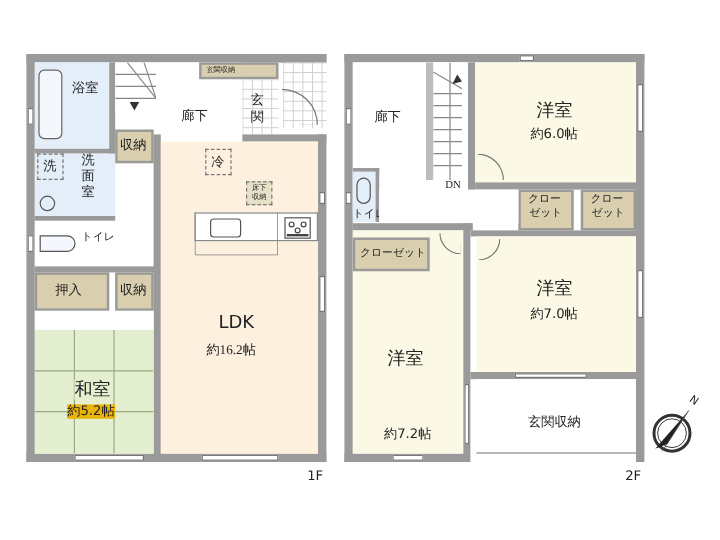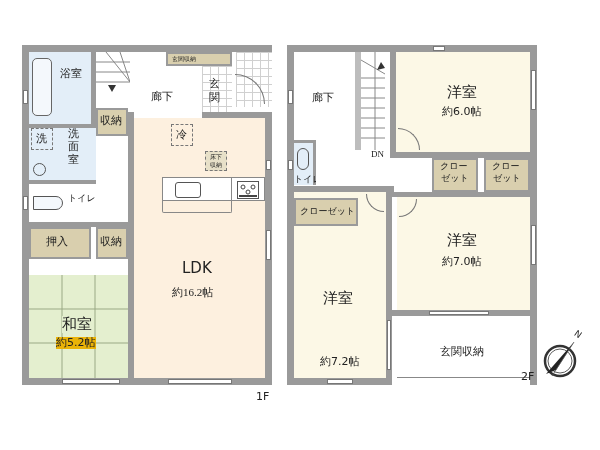--- a/index.html
+++ b/index.html
@@ -194,21 +194,21 @@
 
   <div class="win" style="left:429px;top:311px;width:60px;height:4px;"></div>
   <div class="win" style="left:531px;top:70px;width:5px;height:40px;"></div>
   <div class="win" style="left:531px;top:225px;width:5px;height:40px;"></div>
   <div class="win" style="left:387px;top:320px;width:4px;height:50px;"></div>
   <div class="win" style="left:327px;top:379px;width:26px;height:5px;"></div>
   <div class="win" style="left:288px;top:90px;width:5px;height:14px;"></div>
   <div class="win" style="left:288px;top:160px;width:5px;height:10px;"></div>
   <div class="win" style="left:433px;top:46px;width:12px;height:5px;"></div>
 
-  <div class="floorlbl" style="left:521px;top:370px;">2F</div>
+  <div class="floorlbl" style="left:521px;top:390px;">2F</div>
 </div>
 
 <div class="abs" style="left:540px;top:330px;width:50px;height:52px;">
   <svg width="50" height="52">
     <circle cx="20" cy="31" r="15" fill="none" stroke="#333" stroke-width="2.5"></circle>
     <circle cx="20" cy="31" r="12" fill="none" stroke="#333" stroke-width="0.8"></circle>
     <polygon points="34,12 6,44 16,40" fill="#222"></polygon>
     <line x1="34" y1="12" x2="12" y2="46" stroke="#555" stroke-width="0.8"></line>
   </svg>
   <div class="lbl small" style="left:34px;top:0px;transform:rotate(35deg);">N</div>

